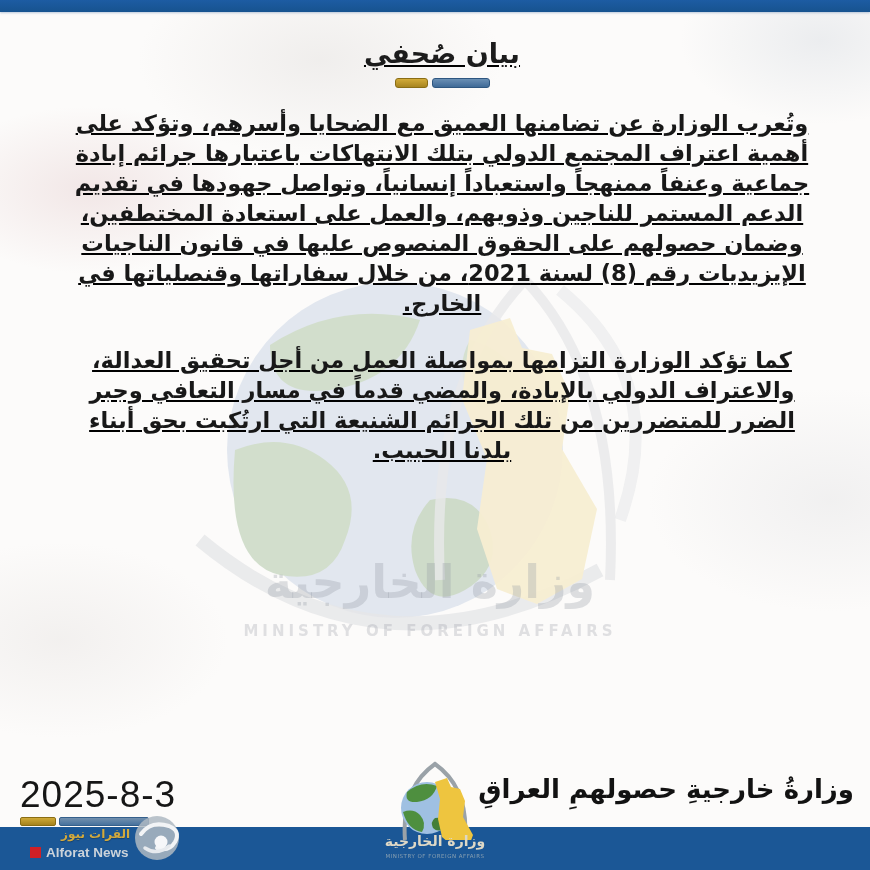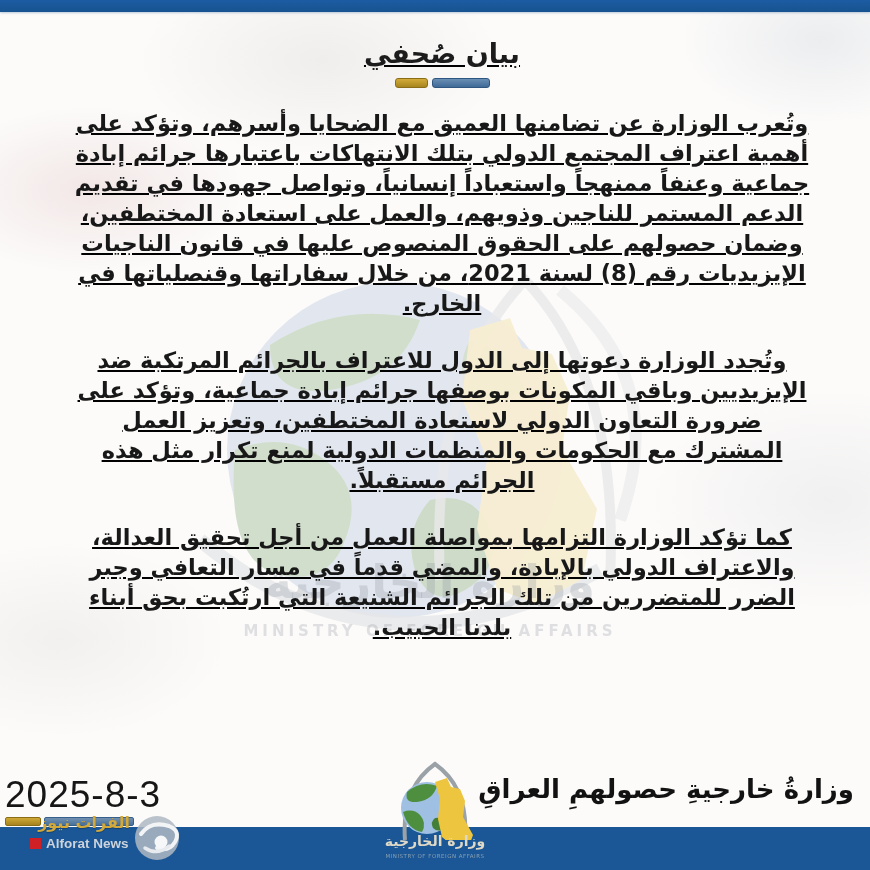--- a/index.html
+++ b/index.html
@@ -73,21 +73,21 @@
     border:1px solid #2e5680;
   }
   .paragraphs{
     width:740px;margin:20px auto 0;
     direction:rtl;text-align:center;
     font-size:22.5px;line-height:30px;font-weight:700;color:#181818;
   }
   .paragraphs p{margin:0 0 27px;}
   
   .date-block{
-    position:absolute;left:5px;top:776px;width:185px;
+    position:absolute;left:20px;top:776px;width:185px;
     text-align:left;
   }
   .date-text{
     font-family:"Liberation Sans", sans-serif;
     font-size:37px;font-weight:400;color:#161616;letter-spacing:1px;
     line-height:1;
   }
   .date-underline{
     display:flex;gap:3px;margin-top:4px;align-items:center;
   }
@@ -121,22 +121,23 @@
     font-size:5.5px;letter-spacing:.5px;color:rgba(222,216,198,.55);line-height:1;
   }
   
   .news-logo{
     position:absolute;left:30px;bottom:4px;width:150px;height:52px;
   }
   .news-text{
     position:absolute;left:0;top:0;width:100px;text-align:right;
   }
   .news-ar{
-    font-size:16px;font-weight:700;color:#d3a93c;direction:rtl;line-height:1.1;
+    font-size:12px;font-weight:700;color:#d3a93c;direction:rtl;line-height:1.1;
     text-shadow:0 1px 1px rgba(0,0,0,.25);
+    margin-top:14px;
   }
   .news-en-row{
     display:flex;align-items:center;justify-content:flex-start;gap:5px;margin-top:4px;
   }
   .news-red-square{width:11px;height:11px;background:#cf2026;}
   .news-en{
     font-size:13.5px;font-weight:700;color:#ccd3da;
     font-family:"Liberation Sans", sans-serif;
   }
   .news-icon{position:absolute;left:103px;top:0;}
@@ -171,21 +172,20 @@
   </div>
 
   <div class="content">
     <h1 class="doc-title">بيان صُحفي</h1>
     <div class="title-underline">
       <span class="bar-gold"></span>
       <span class="bar-blue"></span>
     </div>
     <div class="paragraphs">
       <p>وتُعرب الوزارة عن تضامنها العميق مع الضحايا وأسرهم، وتؤكد على أهمية اعتراف المجتمع الدولي بتلك الانتهاكات باعتبارها جرائم إبادة جماعية وعنفاً ممنهجاً واستعباداً إنسانياً، وتواصل جهودها في تقديم الدعم المستمر للناجين وذويهم، والعمل على استعادة المختطفين، وضمان حصولهم على الحقوق المنصوص عليها في قانون الناجيات الإيزيديات رقم (8) لسنة 2021، من خلال سفاراتها وقنصلياتها في الخارج.</p>
-      <p>وتُجدد الوزارة دعوتها إلى الدول للاعتراف بالجرائم المرتكبة ضد الإيزيديين وباقي المكونات بوصفها جرائم إبادة جماعية، وتؤكد على ضرورة التعاون الدولي لاستعادة المختطفين، وتعزيز العمل المشترك مع الحكومات والمنظمات الدولية لمنع تكرار مثل هذه الجرائم مستقبلاً.</p>
       <p>كما تؤكد الوزارة التزامها بمواصلة العمل من أجل تحقيق العدالة، والاعتراف الدولي بالإبادة، والمضي قدماً في مسار التعافي وجبر الضرر للمتضررين من تلك الجرائم الشنيعة التي ارتُكبت بحق أبناء بلدنا الحبيب.</p>
     </div>
   </div>
 
   <div class="date-block">
     <div class="date-text">2025-8-3</div>
     <div class="date-underline">
       <span class="date-bar-gold"></span>
       <span class="date-bar-blue"></span>
     </div>

